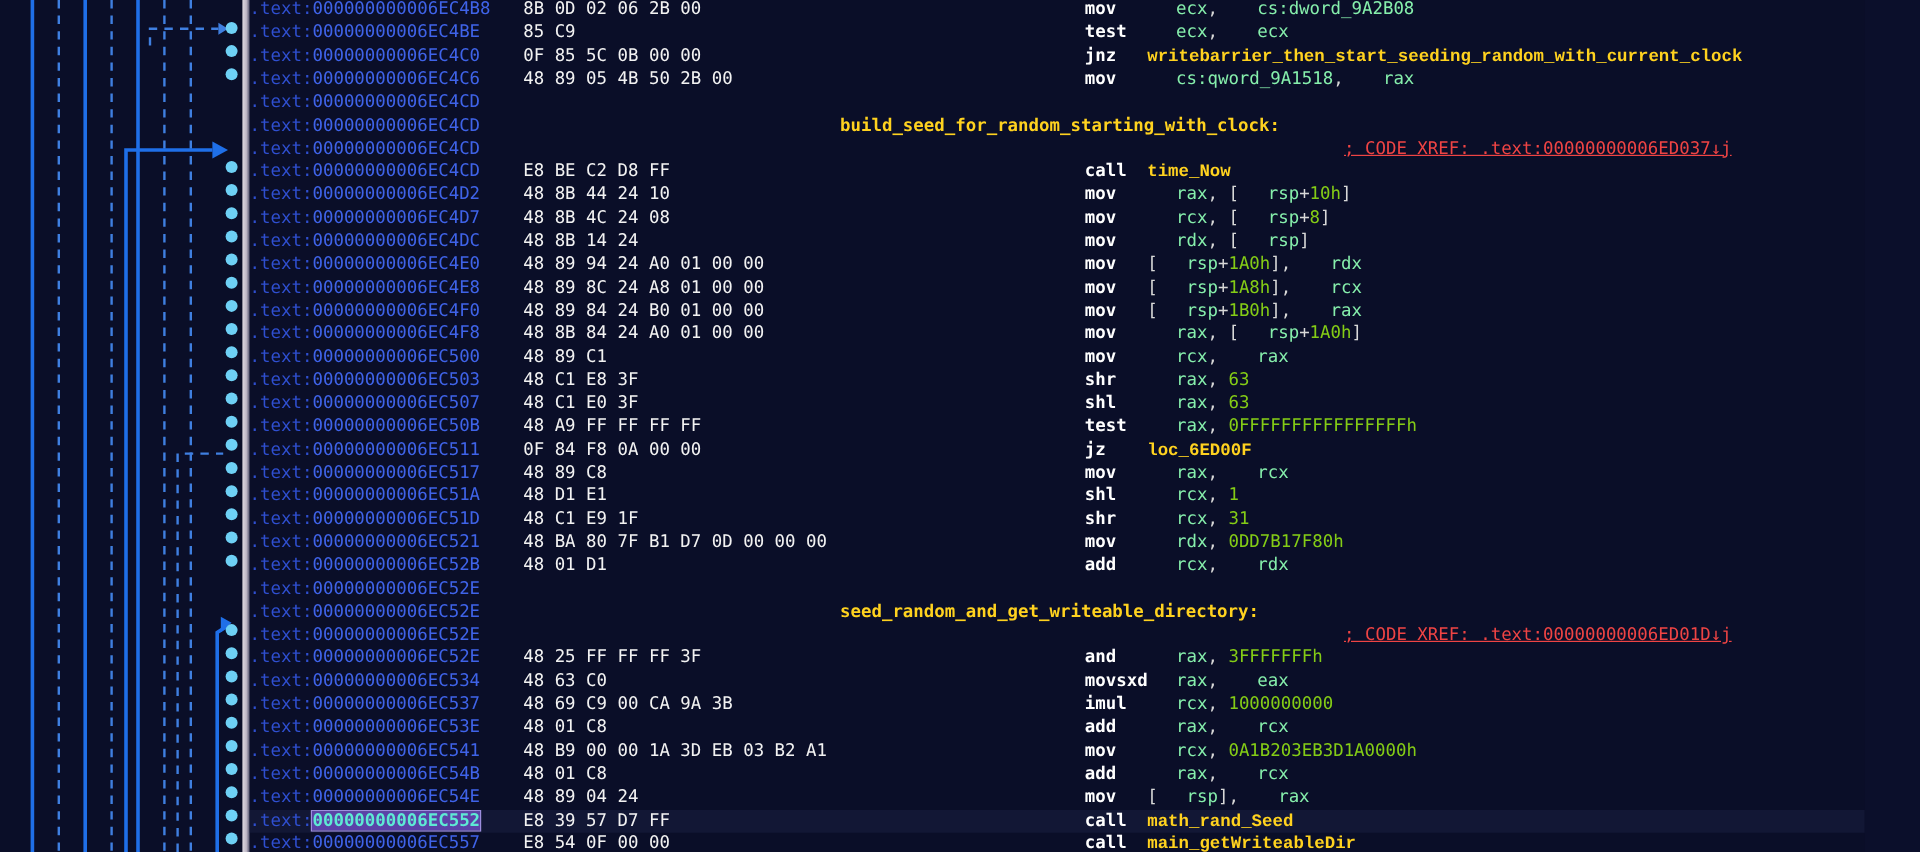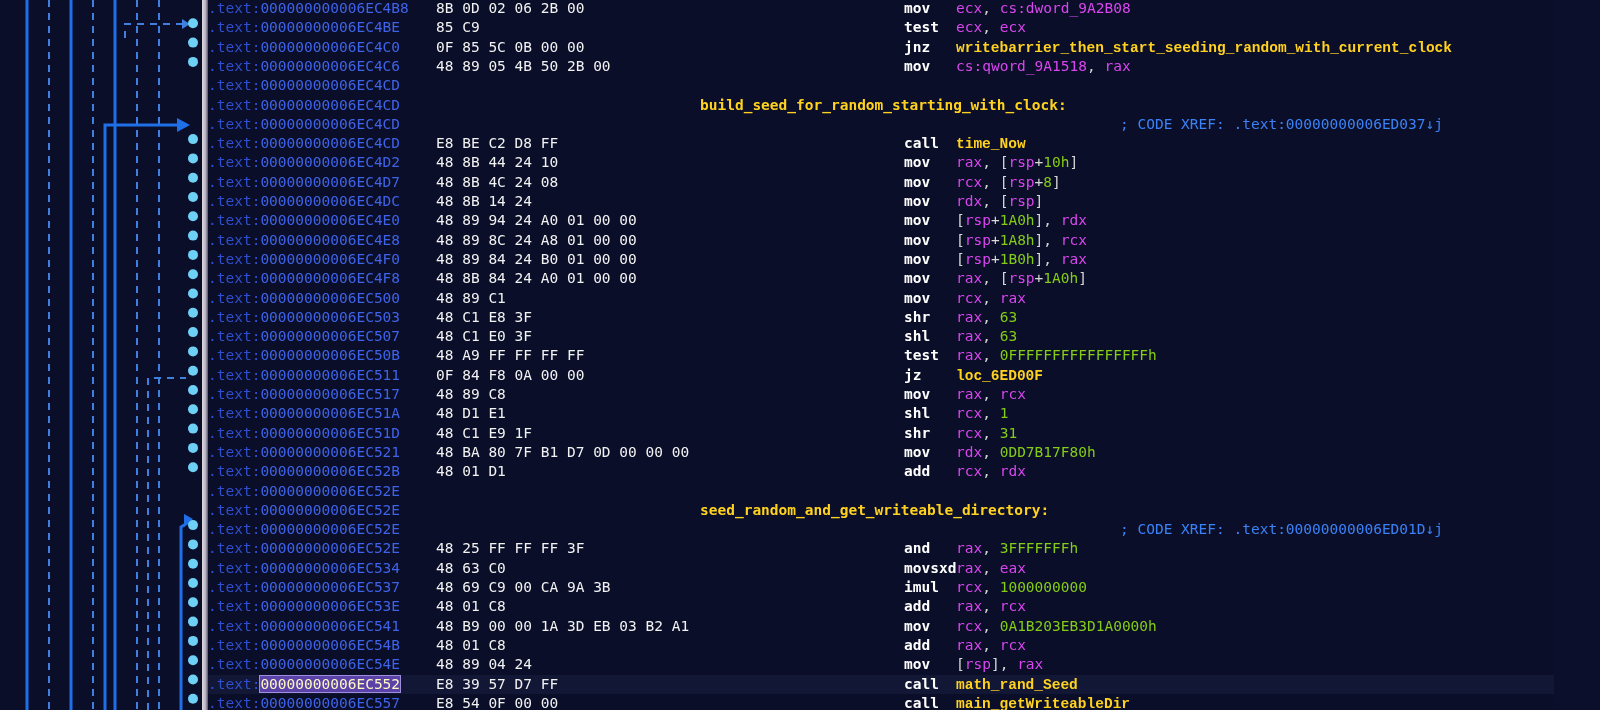--- a/index.html
+++ b/index.html
@@ -57,32 +57,33 @@
     width: 1392px;
     white-space: pre;
   }
   .row.hl { background: #121735; }
 
   .seg   { color: #2f4fd0; }
   .addr  { color: #3f63e8; }
   .bytes { color: #f2f2f2; }
 
   .addr-sel {
-    color: #fef9c3;
+    color: #5eead4;
     background: #5b42a8;
     outline: 1px solid #9d8ede;
+    font-weight: bold;
   }
 
   .mnem   { color: #ffffff; font-weight: bold; }
-  .reg    { color: #d946ef; }
+  .reg    { color: #86efac; margin-left: 24px; }
   .num    { color: #84cc16; }
   .punct  { color: #d8d8d8; }
   .fname  { color: #ffd21f; font-weight: bold; font-family: Liberation Mono, monospace; }
   .label  { color: #ffd21f; font-weight: bold; }
-  .xref   { color: #3b82f6; }
+  .xref   { color: #ef4444; text-decoration: underline; }
 
   .c-seg { position: absolute; left: 0; }
   .c-byt { position: absolute; left: 228px; text-align: center; }
   .c-mne { position: absolute; left: 680px; margin-left: 16px; }
   .c-ops { position: absolute; left: 748px; }
   .c-lbl { position: absolute; left: 492px; }
   .c-xrf { position: absolute; left: 912px; }
 </style>
 </head>
 <body>

